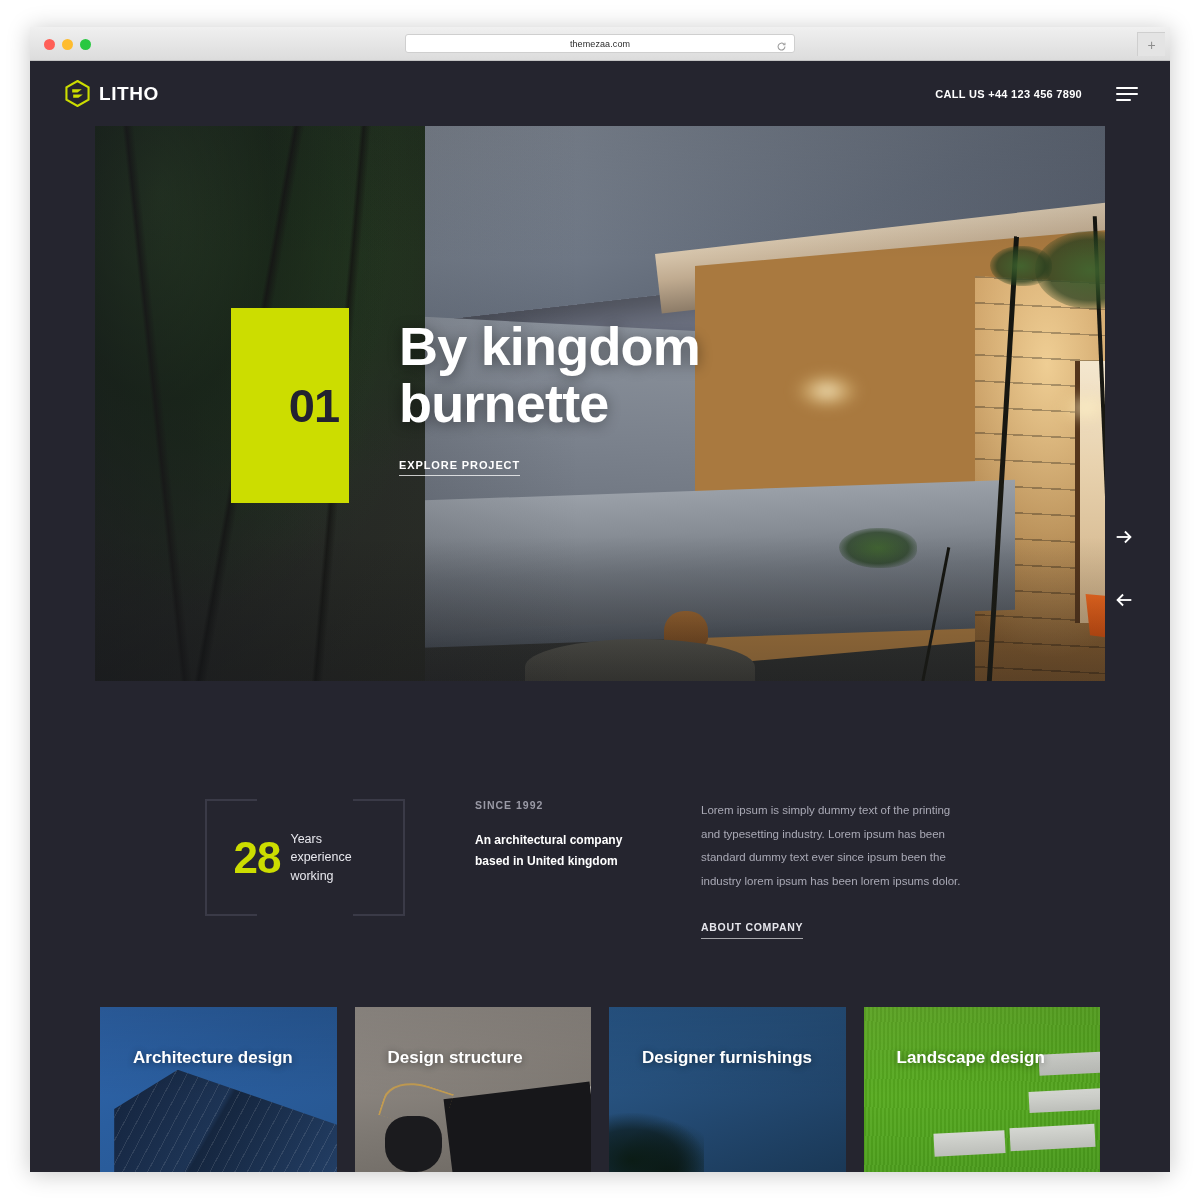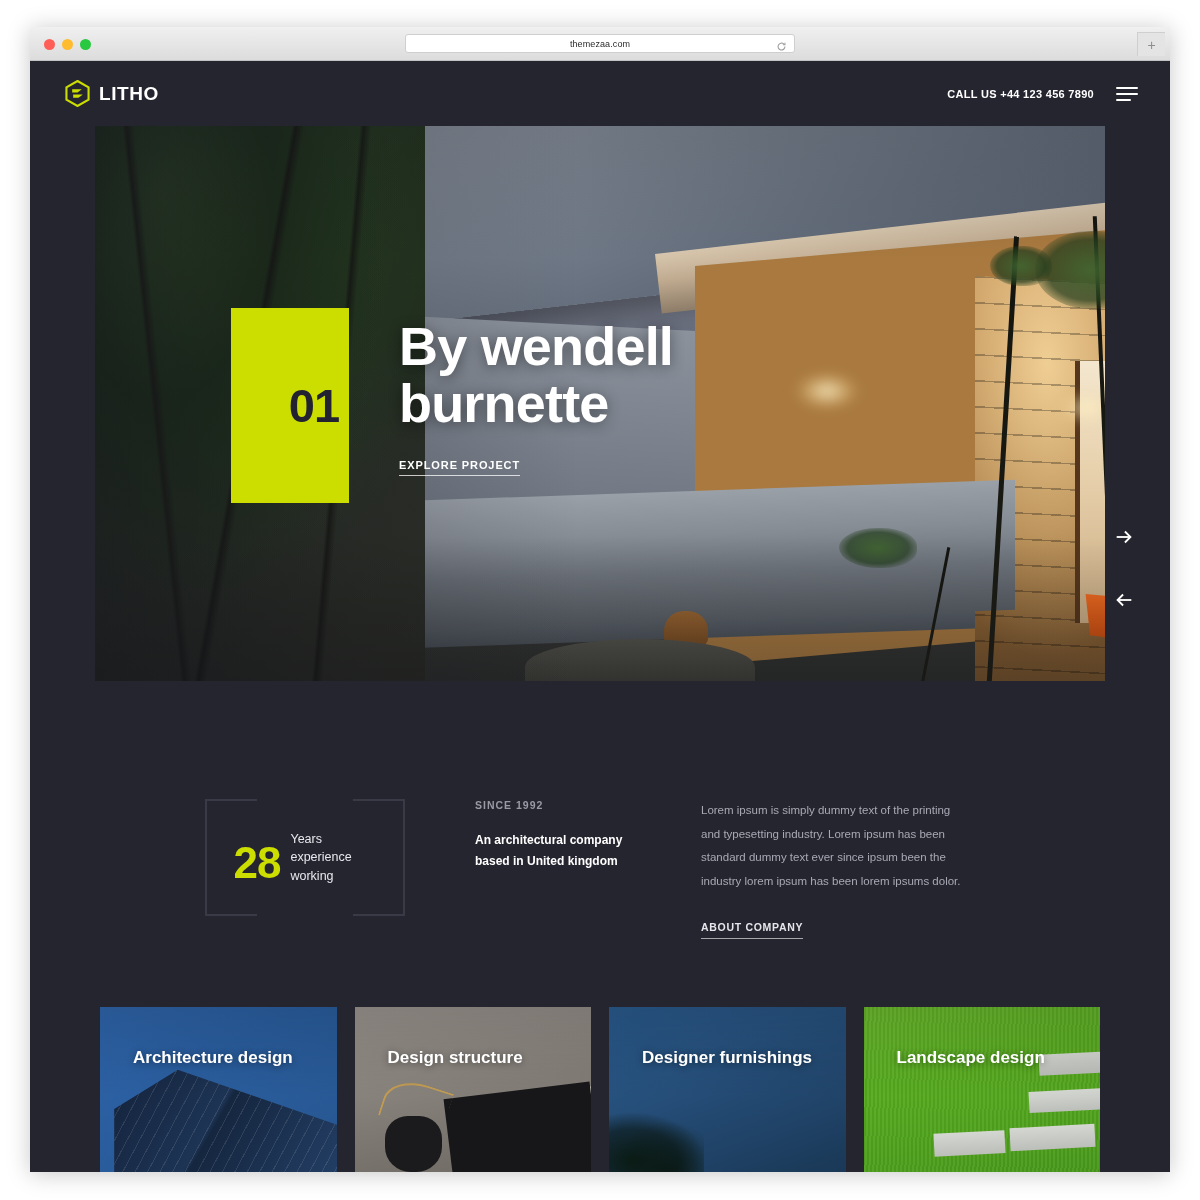--- a/index.html
+++ b/index.html
@@ -112,21 +112,21 @@
   .brand-name {
     color: #ffffff;
     font-size: 19px;
     font-weight: bold;
     letter-spacing: 0.6px;
   }
   .header-right {
     margin-left: auto;
     display: flex;
     align-items: center;
-    gap: 22px;
+    gap: 34px;
   }
   .call-us {
     color: #ffffff;
     font-size: 11px;
     font-weight: bold;
     letter-spacing: 0.3px;
     white-space: nowrap;
   }
   .hamburger {
     width: 22px;
@@ -417,21 +417,21 @@
   .stat-frame .corner.tl { left: 0; top: 0; border-right: none; border-bottom: none; }
   .stat-frame .corner.tr { right: 0; top: 0; border-left: none; border-bottom: none; }
   .stat-frame .corner.bl { left: 0; bottom: 0; border-right: none; border-top: none; }
   .stat-frame .corner.br { right: 0; bottom: 0; border-left: none; border-top: none; }
   .stat-frame .edge-l {
     position: absolute; left: 0; top: 0; bottom: 0; width: 2px; background: #3a3a47;
   }
   .stat-frame .edge-r {
     position: absolute; right: 0; top: 0; bottom: 0; width: 2px; background: #3a3a47;
   }
-  .stat-inner { display: flex; align-items: flex-end; gap: 10px; }
+  .stat-inner { display: flex; align-items: center; gap: 10px; }
   .stat-number {
     color: #ccdd00;
     font-size: 44px;
     font-weight: bold;
     letter-spacing: -1px;
     line-height: 1;
   }
   .stat-label {
     color: #e8e8ee;
     font-size: 12.5px;
@@ -648,21 +648,21 @@
         <div class="leaf-cluster c3"></div>
         <div class="leaf-cluster c4"></div>
         <div class="rock"></div>
         <div class="hero-vignette"></div>
       </div>
 
       <div class="hero-caption">
         <div class="slide-number">01</div>
         <div class="caption-text">
           <div class="hero-title">
-            <div>By wendell</div>
+            <div>By kingdom</div>
             <div>burnette</div>
           </div>
           <a class="hero-link">EXPLORE PROJECT</a>
         </div>
       </div>
 
       <div class="hero-nav">
         <span class="nav-arrow">
           <svg viewBox="0 0 24 24" width="22" height="22" fill="none" stroke="currentColor" stroke-width="2">
             <path d="M4 12h15"></path>

